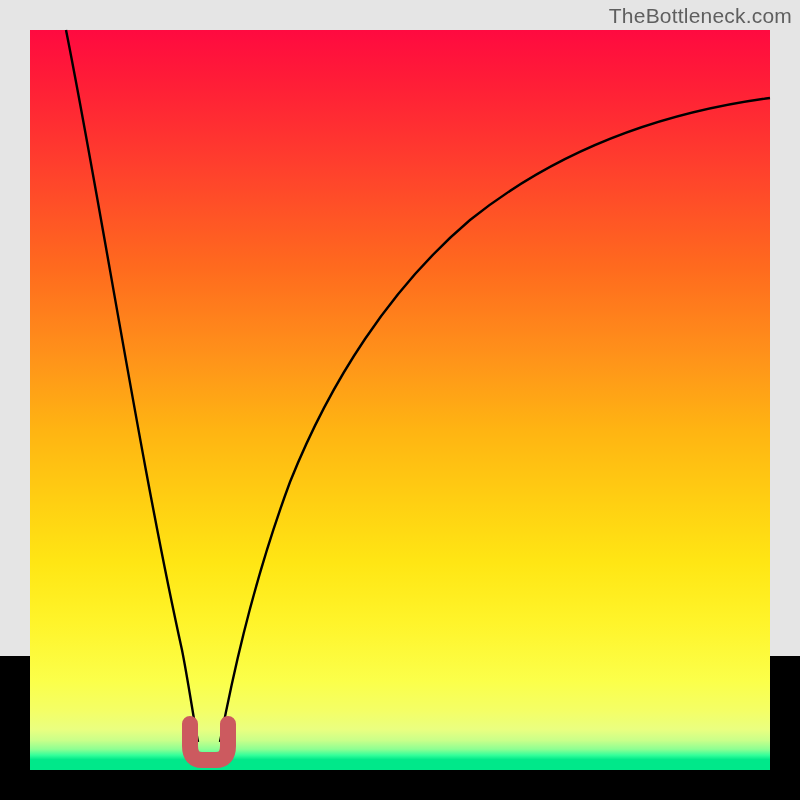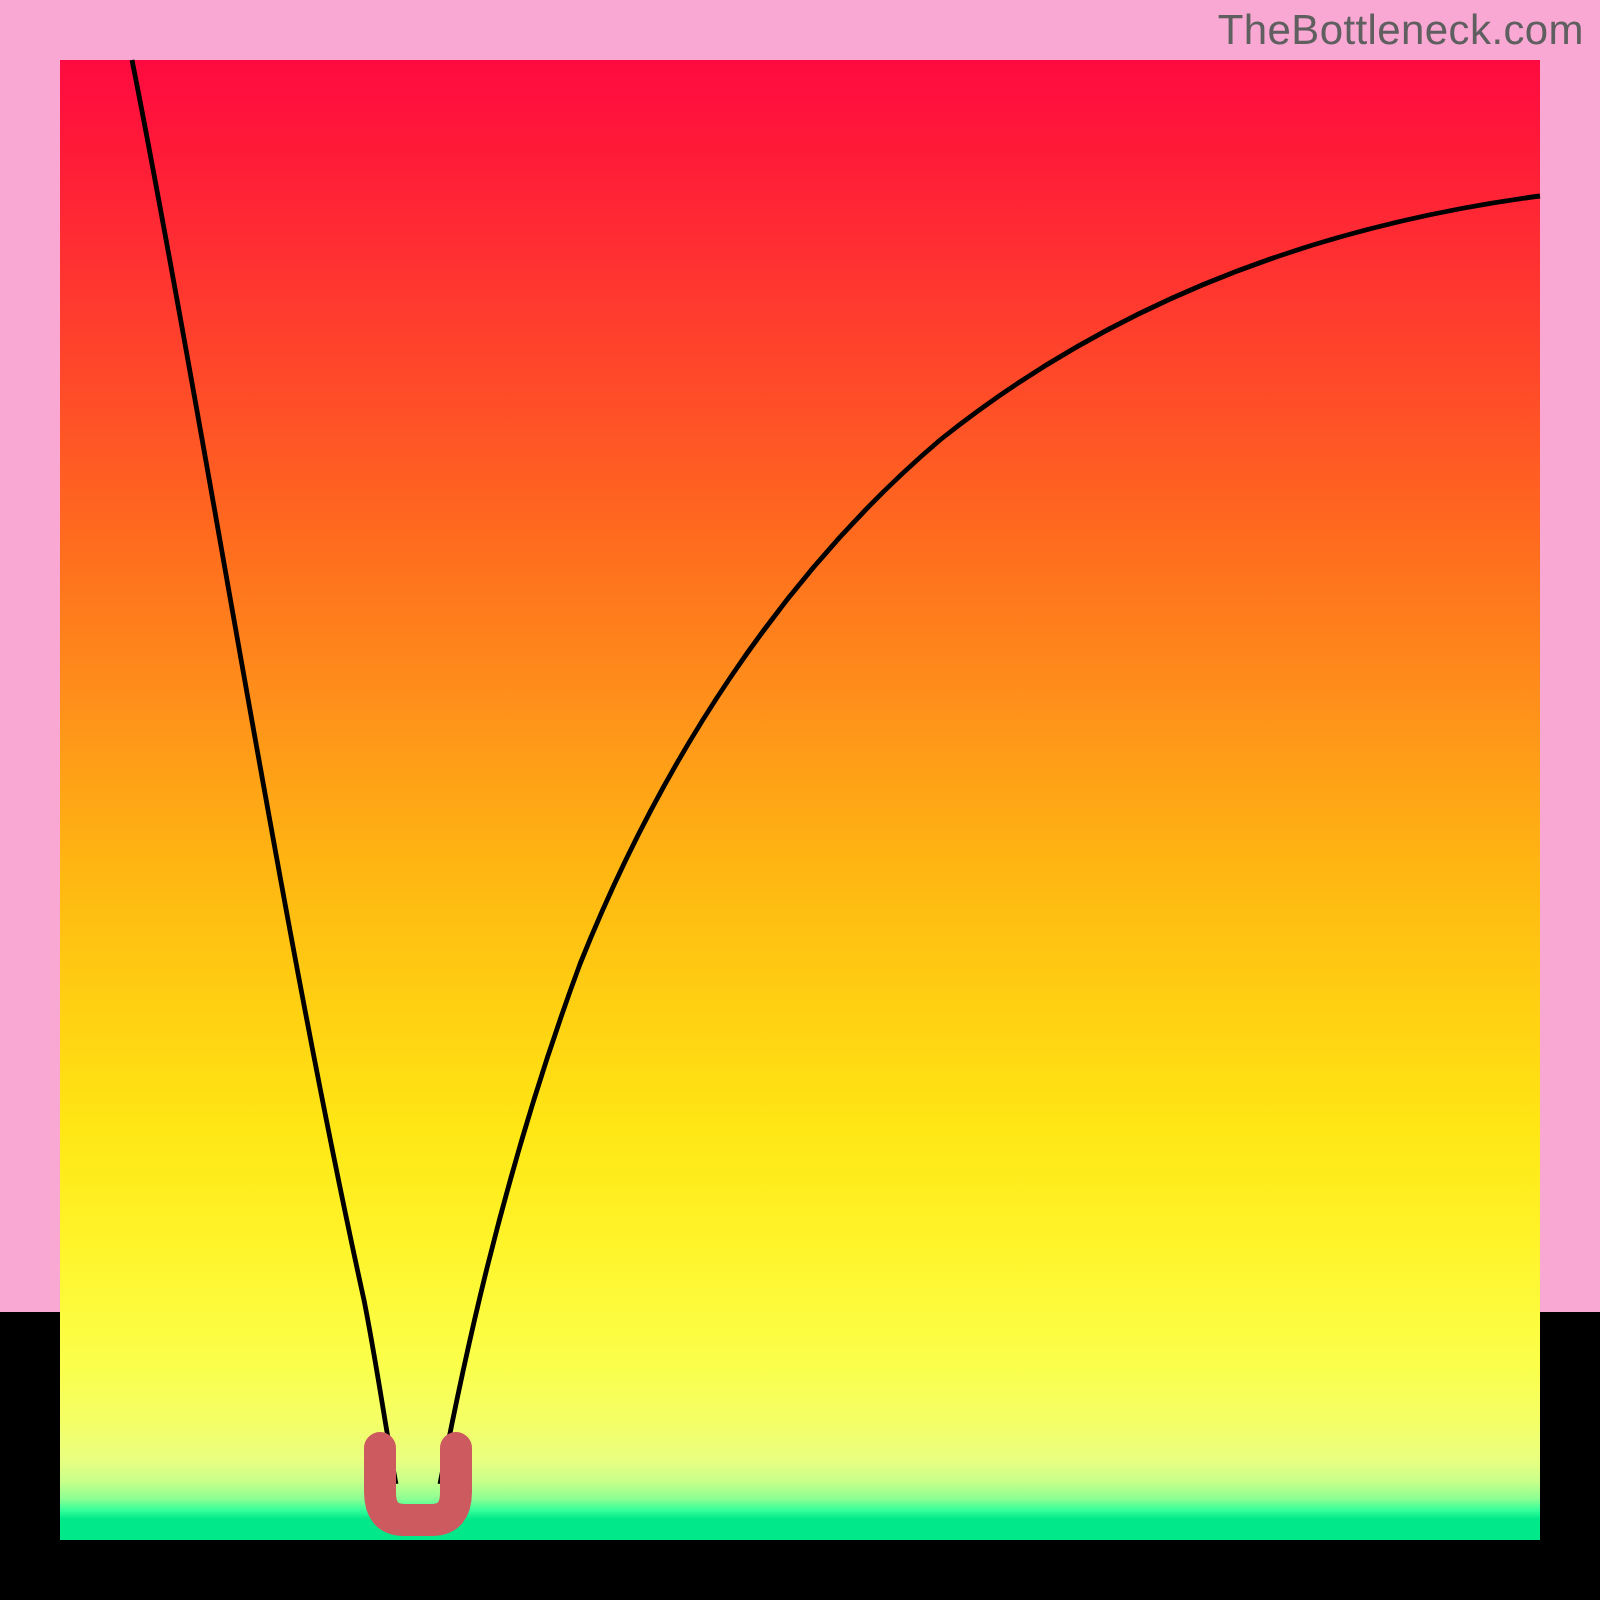--- a/index.html
+++ b/index.html
@@ -10,21 +10,21 @@
     background: #000;
     overflow: hidden;
     font-family: Arial, Helvetica, sans-serif;
   }
   .frame {
     position: absolute;
     left: 0;
     top: 0;
     width: 800px;
     height: 656px;
-    background: #f9a8d4;
+    background: #e5e5e5;
     text-decoration: underline;
   }
   .plot {
     position: absolute;
     left: 30px;
     top: 30px;
     width: 740px;
     height: 740px;
     
     background: linear-gradient(to bottom,

